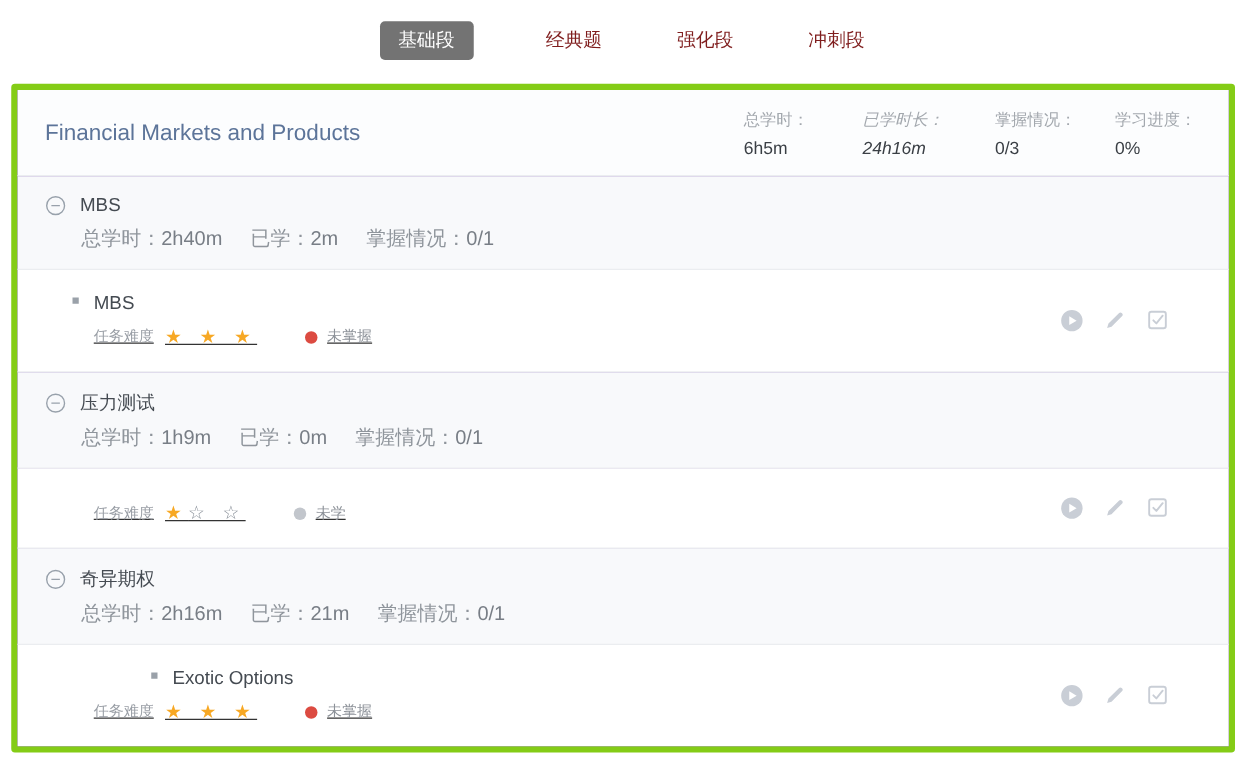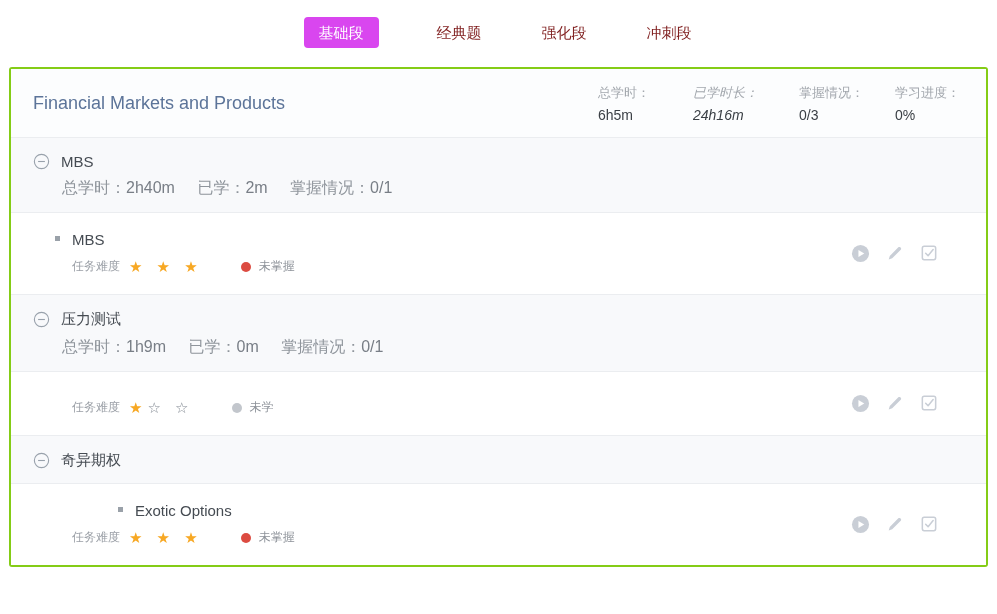--- a/index.html
+++ b/index.html
@@ -13,25 +13,25 @@
 
   
   .tabbar {
     display: flex; justify-content: center; align-items: center;
     gap: 56px; padding: 17px 0 19px;
   }
   .tab {
     font-size: 15px; color: #7f1d1d; cursor: pointer;
     padding: 7px 2px; border-radius: 4px; line-height: 1;
   }
-  .tab.active { background: #d946ef; color: #fff; padding: 8px 15px; text-align: center; }
+  .tab.active { background: #737373; color: #fff; padding: 8px 15px; text-align: center; }
 
   
   .panel {
-    margin: 0 9px; border: 2px solid #84cc16; border-radius: 3px;
+    margin: 0 9px; border: 5px solid #84cc16; border-radius: 3px;
     background: #4c1d95;
   }
   .panel-header {
     display: flex; justify-content: space-between; align-items: center;
     padding: 15px 26px 14px 22px;
     background: #fcfdfe;
     border-bottom: 1px solid #ebedf0;
   }
   .panel-title { font-size: 18px; color: #5c7499; font-weight: 400; }
   .stats { display: flex; }
@@ -61,21 +61,21 @@
     padding: 18px 48px 19px 44px;
     background: #fff;
     border-bottom: 1px solid #ebedf0;
   }
   .section:last-child .item { border-bottom: none; text-align: center; }
   .bullet {
     display: inline-block; width: 5px; height: 5px; background: #9aa1a9;
     margin-right: 12px; transform: translateY(-4px);
   }
   .item-title { font-size: 15px; color: #454b52; }
-  .item-sub { margin: 9px 0 0 17px; display: flex; align-items: center; }
+  .item-sub { margin: 9px 0 0 17px; display: flex; align-items: center; text-decoration: underline; }
   .difficulty-label { font-size: 12px; color: #9a9fa6; margin-right: 9px; }
   .stars-filled { font-size: 15px; color: #f7a824; letter-spacing: 5px; line-height: 1; }
   .stars-empty { font-size: 15px; color: #858c95; letter-spacing: 5px; line-height: 1; }
   .status-dot {
     width: 10px; height: 10px; border-radius: 50%;
     margin-left: 38px; margin-right: 8px; flex: none;
   }
   .status-text { font-size: 12px; color: #8d9299; }
 
   .actions { display: flex; align-items: center; gap: 16px; }
@@ -220,20 +220,25 @@
     <div class="sec-header">
       <div class="sec-title-row">
         <span class="collapse-btn">
           <svg width="17" height="17" viewBox="0 0 20 20">
               <circle cx="10" cy="10" r="8.4" fill="none" stroke="#98a1ab" stroke-width="1.3"></circle>
               <line x1="6" y1="10" x2="14" y2="10" stroke="#98a1ab" stroke-width="1.3"></line>
             </svg>
         </span>
         <span class="sec-title">奇异期权</span>
       </div>
+      <div class="sec-meta">
+        <span class="meta-pair"><span>总学时：</span><span class="meta-value">2h16m</span></span>
+        <span class="meta-pair"><span>已学：</span><span class="meta-value">21m</span></span>
+        <span class="meta-pair"><span>掌握情况：</span><span class="meta-value">0/1</span></span>
+      </div>
     </div>
     <div class="item">
       <div>
         <div class="item-title-row">
           <span class="bullet"></span><span class="item-title">Exotic Options</span>
         </div>
         <div class="item-sub">
           <span class="difficulty-label">任务难度</span>
           <span class="stars-filled">★ ★ ★</span>
           <span class="stars-empty"></span>

